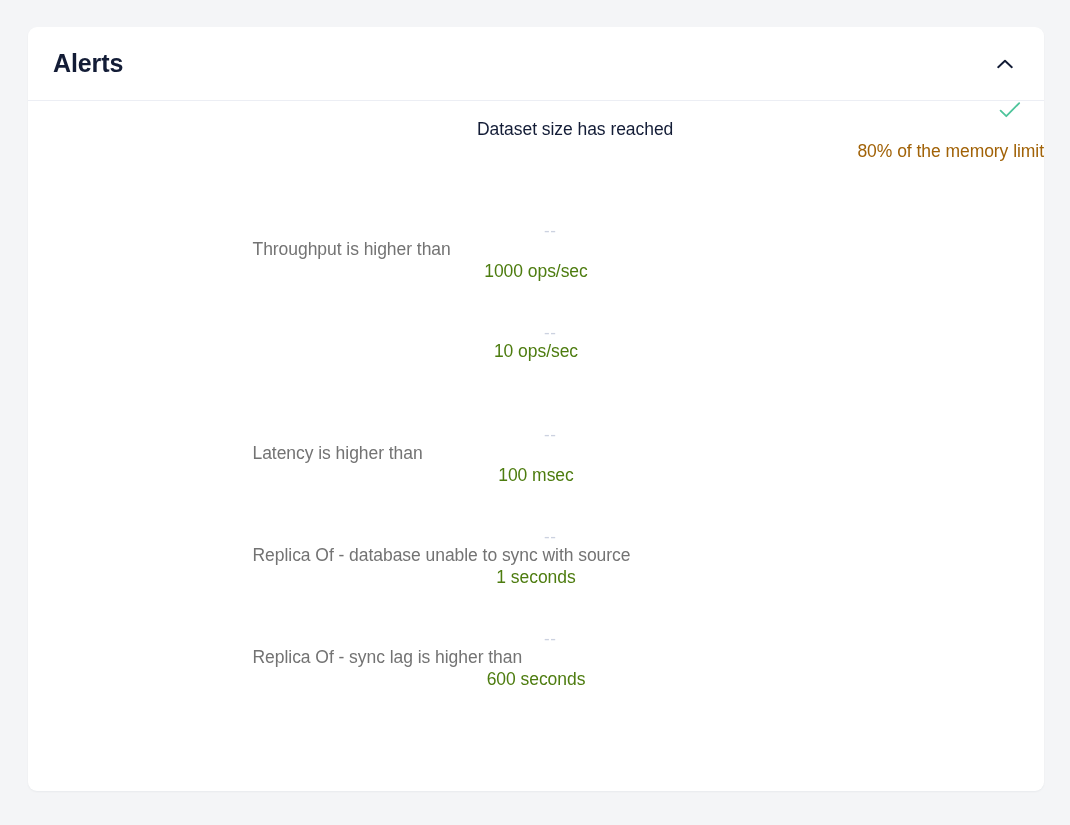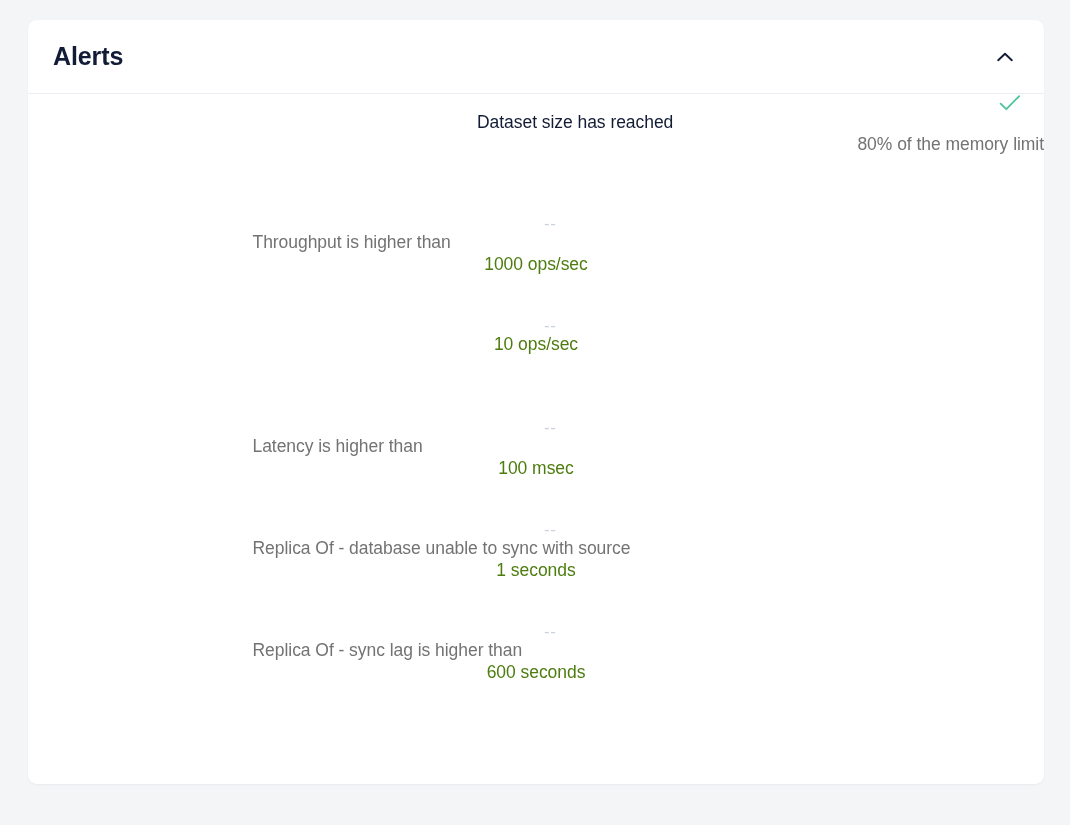--- a/index.html
+++ b/index.html
@@ -20,21 +20,21 @@
     position: relative;
     width: 1070px;
     height: 825px;
     box-sizing: border-box;
   }
 
   
   .card {
     position: absolute;
     left: 28px;
-    top: 20px;
+    top: 27px;
     width: 1016px;
     height: 764px;
     background: #ffffff;
     border-radius: 9px;
     box-sizing: border-box;
     box-shadow: 0 1px 2px rgba(26, 35, 64, 0.05);
     overflow: hidden;
   }
 
   
@@ -128,21 +128,21 @@
     line-height: 1.25;
     letter-spacing: -0.05px;
     color: #4d7c0f;
     white-space: nowrap;
   }
 
   .alert-row.is-enabled .alert-label {
     color: #131c36;
   }
   .alert-row.is-enabled .alert-value {
-    color: #737373;
+    color: #a16207;
   }
 </style>
 </head>
 <body>
 
 <div class="page">
 
   <section class="card">
 
     <div class="card-header">

